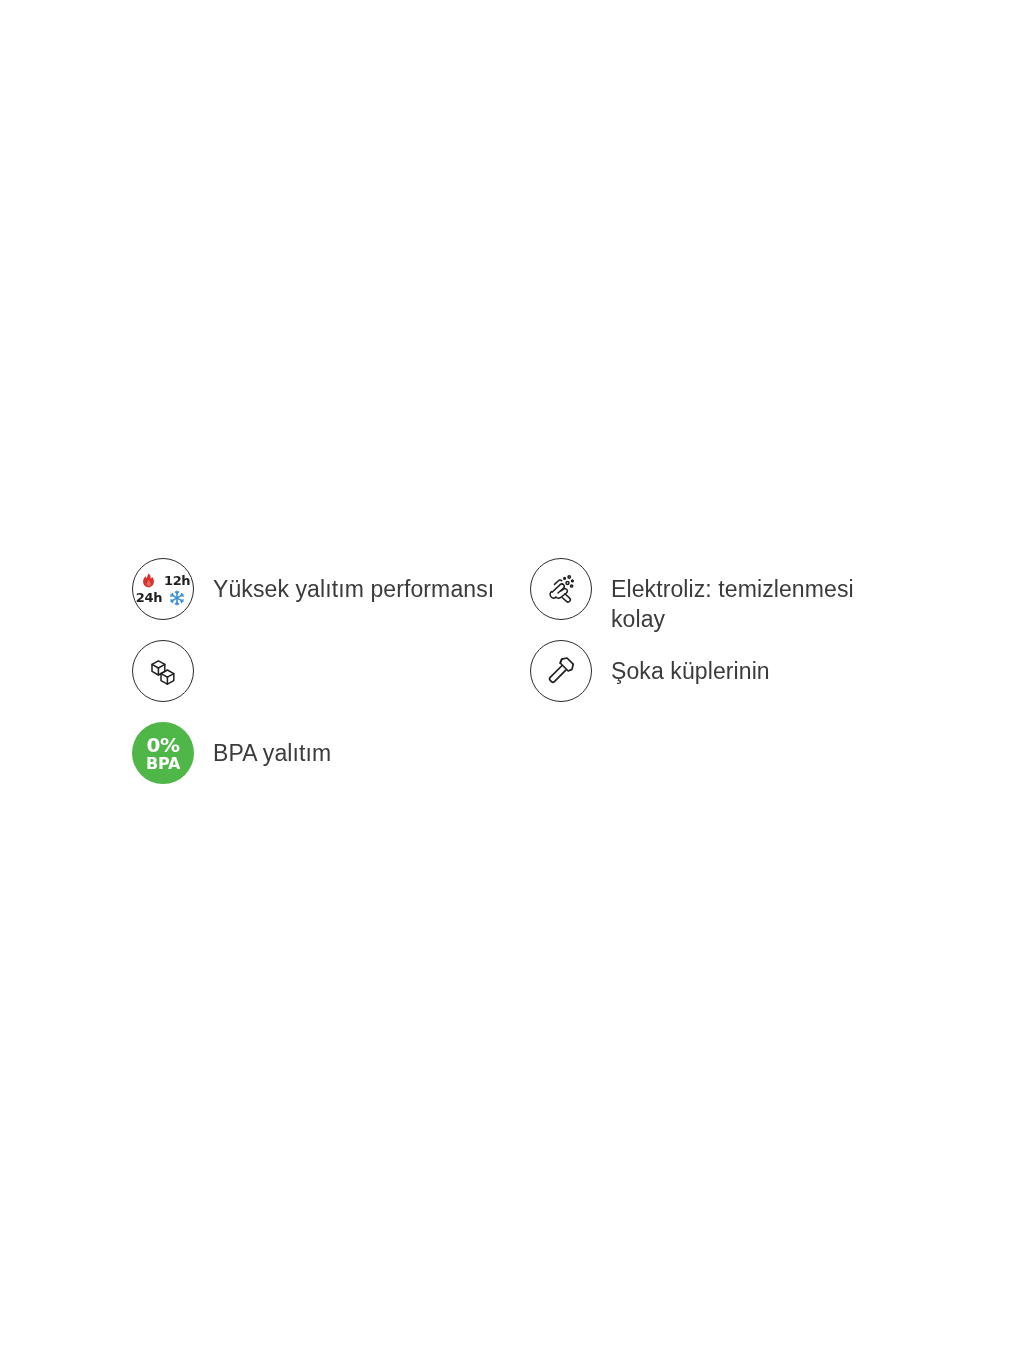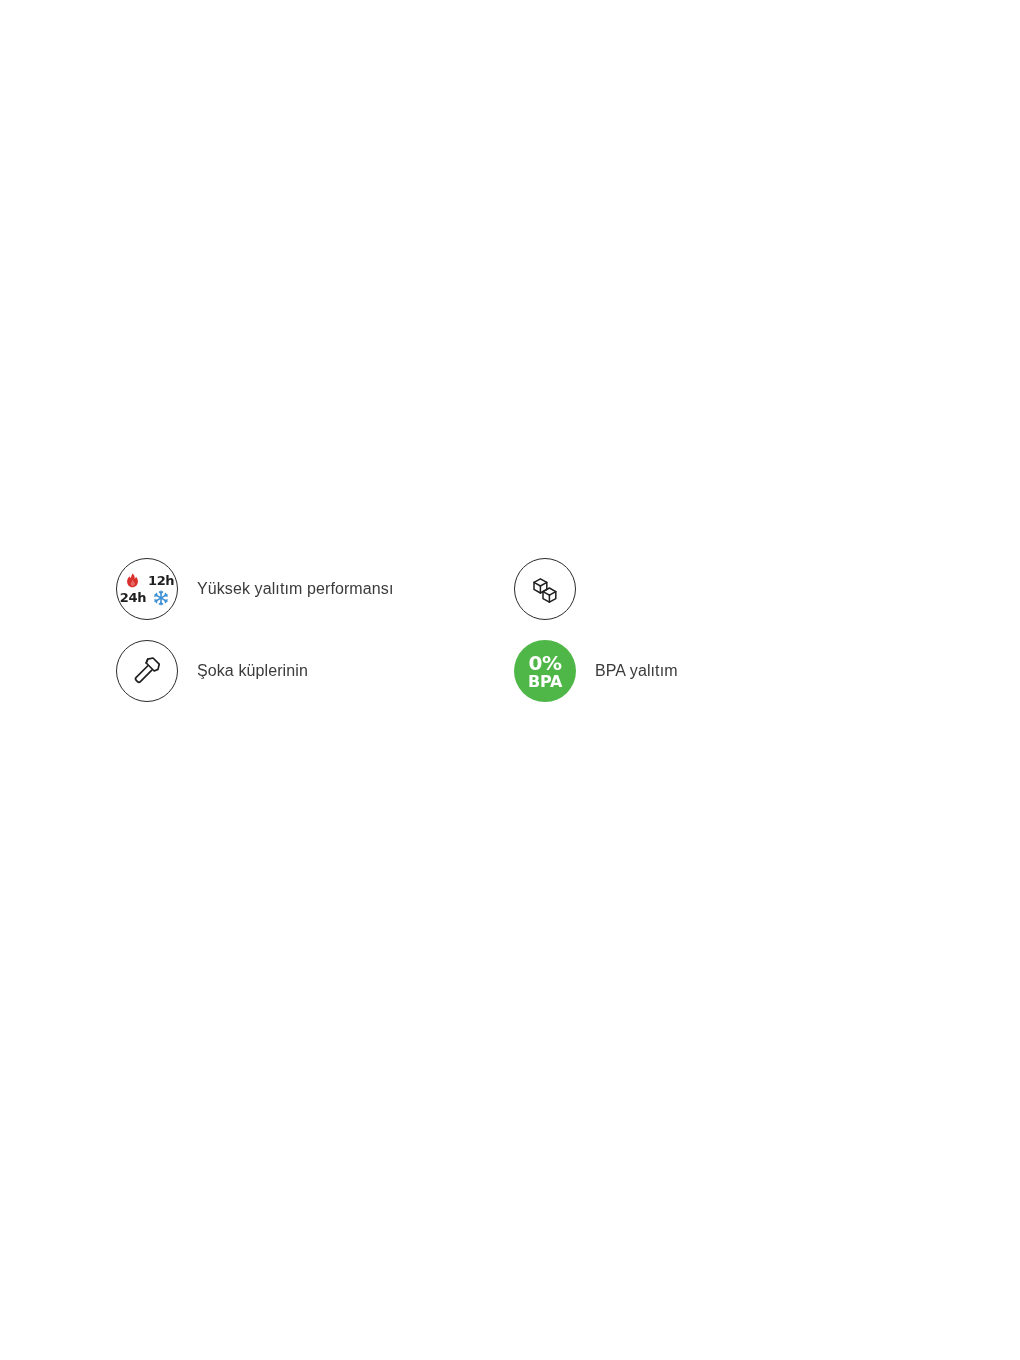--- a/index.html
+++ b/index.html
@@ -13,21 +13,21 @@
     height: 1360px;
     position: relative;
     font-family: "Liberation Sans", sans-serif;
     -webkit-font-smoothing: antialiased;
     overflow: hidden;
   }
 
   
   .feature-grid {
     position: absolute;
-    left: 116px;
+    left: 132px;
     top: 558px;
     width: 790px;
     display: grid;
     grid-template-columns: 392px 392px;
     grid-auto-rows: 82px;
     column-gap: 6px;
     row-gap: 0;
   }
 
   .feature-item {
@@ -73,21 +73,21 @@
   .bpa-bottom {
     font-family: "DejaVu Sans", sans-serif;
     font-weight: 700;
     font-size: 16px;
     color: #ffffff;
     letter-spacing: -0.3px;
   }
 
   
   .feature-label {
-    font-size: 16px;
+    font-size: 23px;
     color: #3b3b3b;
     line-height: 30px;
     margin-left: 19px;
     margin-top: 16px;
     max-width: 300px;
     font-weight: 400;
     letter-spacing: 0.1px;
   }
   .feature-label.two-line {
     margin-top: 1px;
@@ -139,20 +139,37 @@
             <path d="M12.1 10.4 L12.5 12.6 M12.1 10.4 L14.2 10.0"></path>
             <path d="M3.9 10.4 L1.8 10.0 M3.9 10.4 L3.5 12.6"></path>
             <path d="M12.1 5.6 L14.2 6.0 M12.1 5.6 L12.5 3.4"></path>
           </g>
         </svg>
       </div>
     </div>
     <div class="feature-label">Yüksek yalıtım performansı</div>
   </div>
 
+  <div class="feature-item">
+    <div class="icon-badge">
+      <svg width="34" height="34" viewBox="0 0 34 34" fill="none" stroke="#1f1f1f" stroke-width="1.5" stroke-linecap="round" stroke-linejoin="round">
+        <path d="M7.5 19.5c-1.6 1.2-1.9 3.5-0.6 5.1 1.2 1.5 3.4 1.8 5.0 0.7"></path>
+        <path d="M8.0 20.2 L16.2 12.6c1.0-0.9 2.5-0.8 3.4 0.2 0.9 1.0 0.8 2.5-0.2 3.4L14.0 21.0"></path>
+        <path d="M11.8 25.0c1.4 1.3 3.5 1.4 5.0 0.3l5.6-4.3c1.1-0.8 1.3-2.3 0.5-3.4-0.8-1.1-2.3-1.3-3.4-0.5l-2.6 1.9"></path>
+        <path d="M10.5 12.4 L14.4 8.7c0.9-0.9 2.4-0.9 3.3 0.1"></path>
+        <path d="M21.0 21.8 L25.6 26.1c0.9 0.9 0.9 2.3 0.1 3.2-0.9 0.9-2.3 0.9-3.2 0.1L18.4 25.8"></path>
+        <circle cx="23.5" cy="11.0" r="1.5"></circle>
+        <circle cx="27.6" cy="14.0" r="1.1"></circle>
+        <circle cx="28.4" cy="8.9" r="0.9"></circle>
+        <circle cx="20.6" cy="6.4" r="0.8"></circle>
+        <circle cx="25.2" cy="5.0" r="1.2"></circle>
+      </svg>
+    </div>
+    <div class="feature-label">Elektroliz: temizlenmesi kolay</div>
+  </div>
 
 
   <div class="feature-item">
     <div class="icon-badge">
       <svg width="34" height="34" viewBox="0 0 34 34" fill="none" stroke="#1f1f1f" stroke-width="1.5" stroke-linejoin="round" stroke-linecap="round">
 
         <path d="M6.0 10.4 L12.4 6.8 L18.8 10.4 L18.8 17.4 L12.4 21.0 L6.0 17.4 Z"></path>
         <path d="M6.0 10.4 L12.4 14.0 L18.8 10.4"></path>
         <path d="M12.4 14.0 L12.4 21.0"></path>
 

